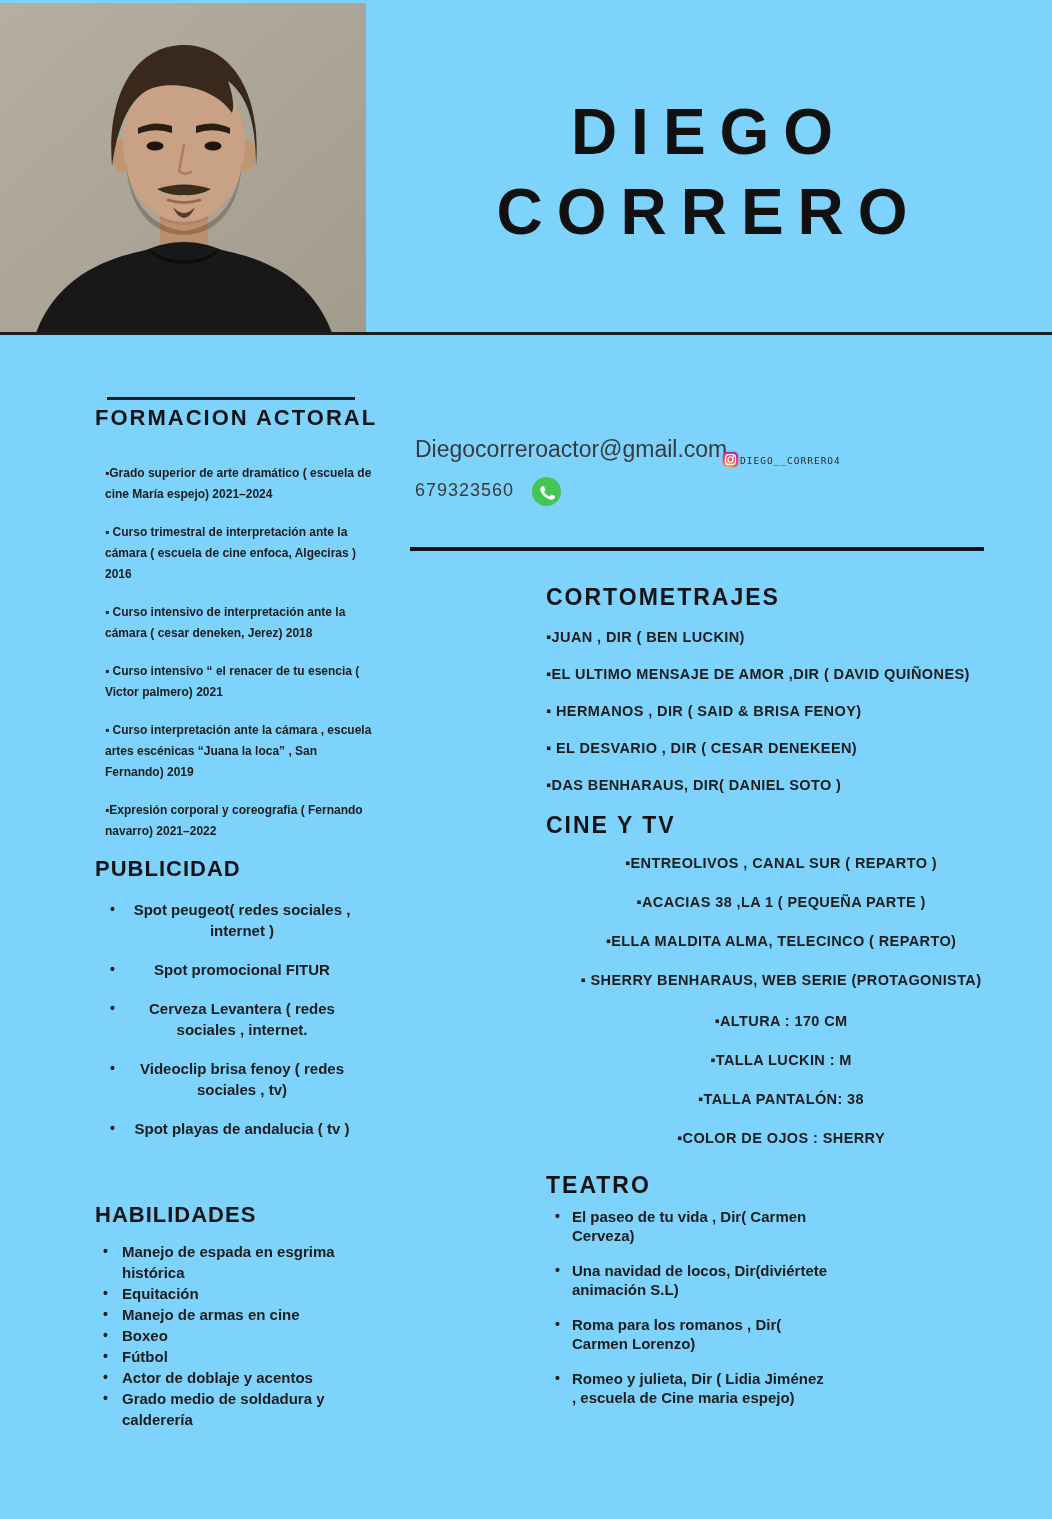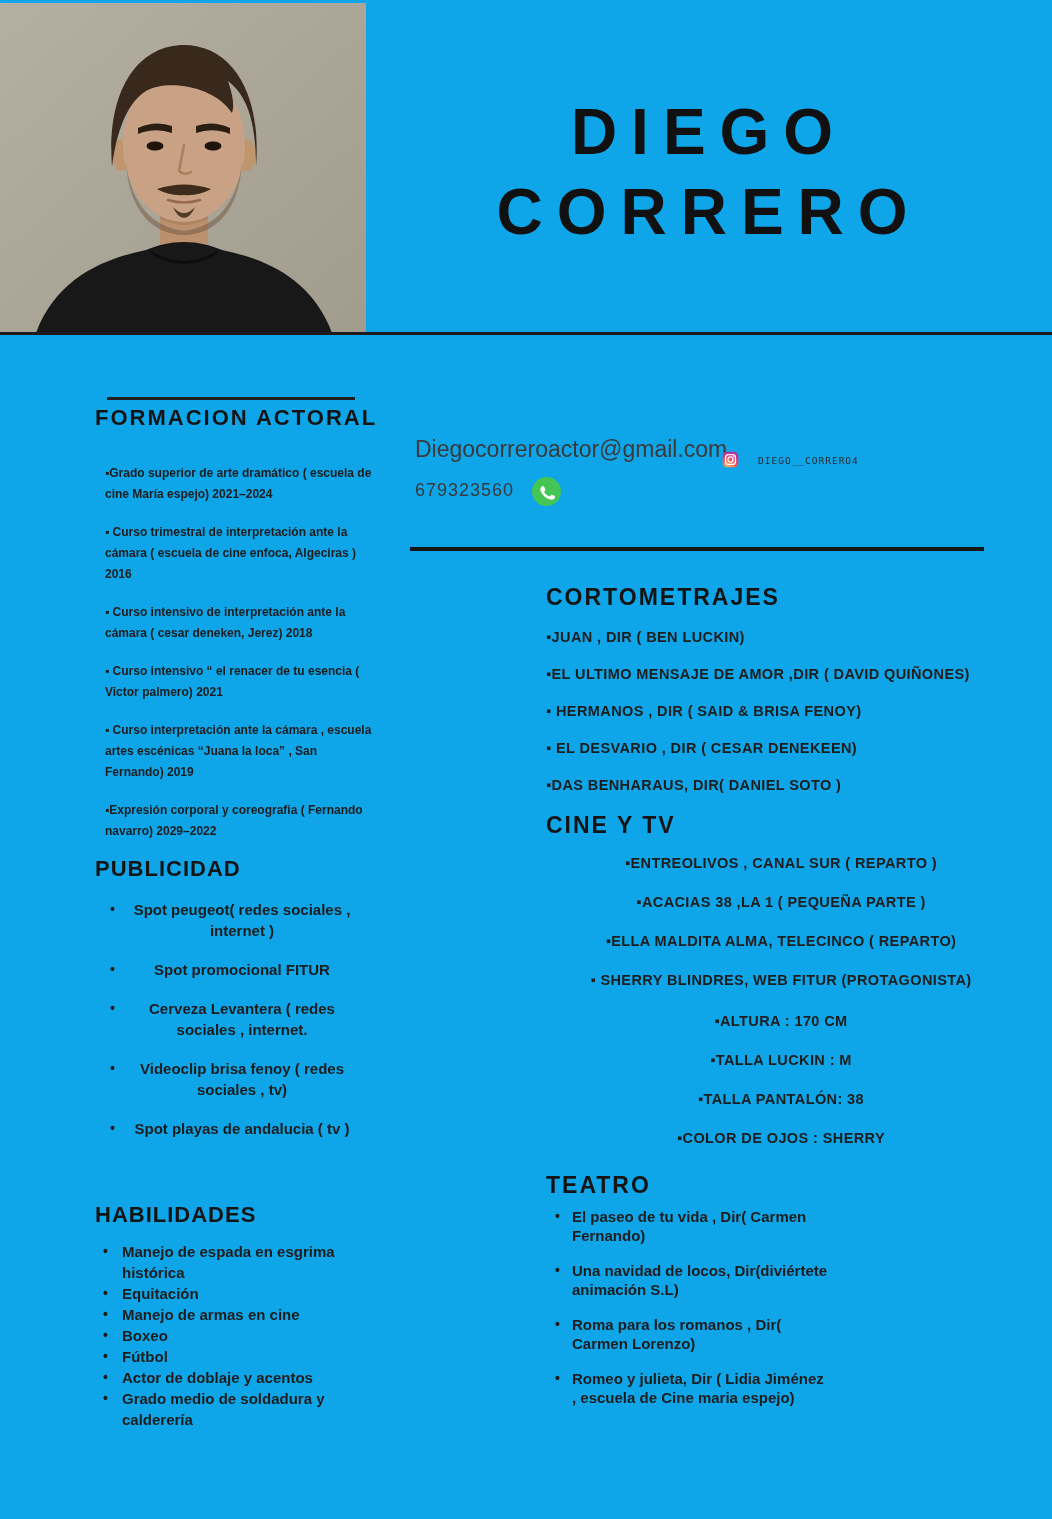--- a/index.html
+++ b/index.html
@@ -1,38 +1,38 @@
 <!DOCTYPE html>
 <html><head>
 <meta charset="utf-8">
 <style>
   html,body{margin:0;padding:0;background:#e8e8e8;}
   .page{
-    position:relative;width:1052px;height:1519px;background:#0ea5e9;
+    position:relative;width:1052px;height:1519px;background:#7dd3fc;
     font-family:"Liberation Sans",sans-serif;color:#1d1d1d;overflow:hidden;
     margin:0 auto;
   }
   
   .photo{position:absolute;left:0;top:3px;width:366px;height:329px;}
   .photo svg{display:block;width:100%;height:100%;}
   .top-rule{position:absolute;left:0;top:332px;width:1052px;height:3px;background:#1c1c1c;}
 
   
   .title-block{
     position:absolute;left:366px;top:92px;width:686px;text-align:center;
     font-weight:bold;font-size:64px;line-height:80px;letter-spacing:14px;
     color:#111;
   }
   .title-block .tline{white-space:nowrap;}
 
   
   .email{position:absolute;left:415px;top:436px;font-size:23px;color:#3a3a3a;}
   .phone{position:absolute;left:415px;top:480px;font-size:18px;letter-spacing:1px;color:#3a3a3a;}
   .wa-icon{position:absolute;left:531px;top:476px;width:31px;height:31px;}
-  .insta{position:absolute;left:722px;top:451px;display:flex;align-items:center;gap:19px;}
+  .insta{position:absolute;left:722px;top:451px;display:flex;align-items:center;gap:1px;}
   .ig-icon{width:17px;height:17px;flex:0 0 17px;}
   .ig-handle{
     font-family:"DejaVu Sans Mono",monospace;font-size:9.5px;letter-spacing:1px;
     color:#2b2b2b;padding-top:1px;
   }
   .contact-rule{position:absolute;left:410px;top:547px;width:574px;height:4px;background:#151515;}
 
   
   .left-col{position:absolute;left:95px;top:390px;width:285px;}
   .left-col .mini-rule{margin:7px 0 0 12px;width:248px;height:3px;background:#1f1f1f;}
@@ -157,21 +157,21 @@
   <div class="left-col">
 
     <div class="mini-rule"></div>
     <h2>FORMACION ACTORAL</h2>
     <div class="f-list">
       <div class="f-item">▪Grado superior de arte dramático ( escuela de cine María espejo) 2021–2024</div>
       <div class="f-item">▪ Curso  trimestral de interpretación ante la cámara   ( escuela de cine enfoca, Algeciras ) 2016</div>
       <div class="f-item">▪ Curso intensivo de interpretación ante la cámara ( cesar deneken, Jerez) 2018</div>
       <div class="f-item">▪ Curso intensivo “ el renacer de tu esencia ( Victor palmero) 2021</div>
       <div class="f-item">▪ Curso interpretación ante la cámara , escuela artes escénicas “Juana la loca” , San Fernando) 2019</div>
-      <div class="f-item">▪Expresión corporal y coreografia  ( Fernando navarro)  2029–2022</div>
+      <div class="f-item">▪Expresión corporal y coreografia  ( Fernando navarro)  2021–2022</div>
     </div>
 
     <h2 class="pub-h">PUBLICIDAD</h2>
     <div class="p-list">
       <div class="b-item">
           <span class="txt">Spot peugeot( redes sociales , internet )</span>
         </div>
       <div class="b-item">
           <span class="txt">Spot promocional FITUR</span>
         </div>
@@ -222,34 +222,34 @@
       <div class="r-item">▪ HERMANOS , DIR ( SAID &amp; BRISA FENOY)</div>
       <div class="r-item">▪ EL DESVARIO , DIR ( CESAR DENEKEEN)</div>
       <div class="r-item">▪DAS BENHARAUS, DIR( DANIEL SOTO )</div>
     </div>
 
     <h2 class="cine-h">CINE Y TV</h2>
     <div class="r-list cine-list">
       <div class="r-item">▪ENTREOLIVOS , CANAL SUR (  REPARTO )</div>
       <div class="r-item">▪ACACIAS 38 ,LA 1 ( PEQUEÑA PARTE )</div>
       <div class="r-item">▪ELLA MALDITA ALMA, TELECINCO ( REPARTO)</div>
-      <div class="r-item">▪ SHERRY BLINDRES, WEB FITUR (PROTAGONISTA)</div>
+      <div class="r-item">▪ SHERRY BENHARAUS, WEB SERIE (PROTAGONISTA)</div>
     </div>
 
     <div class="r-list rasgos-list">
       <div class="r-item">▪ALTURA : 170 CM</div>
       <div class="r-item">▪TALLA LUCKIN : M</div>
       <div class="r-item">▪TALLA PANTALÓN: 38</div>
       <div class="r-item">▪COLOR DE OJOS : SHERRY</div>
     </div>
 
     <h2 class="teatro-h">TEATRO</h2>
     <div class="t-list">
       <div class="b-item">
-          <span class="txt">El paseo de tu vida , Dir( Carmen Fernando)</span>
+          <span class="txt">El paseo de tu vida , Dir( Carmen Cerveza)</span>
         </div>
       <div class="b-item">
           <span class="txt">Una navidad de locos, Dir(diviértete animación S.L)</span>
         </div>
       <div class="b-item">
           <span class="txt">Roma para los romanos , Dir( Carmen Lorenzo)</span>
         </div>
       <div class="b-item">
           <span class="txt">Romeo y julieta, Dir ( Lidia Jiménez , escuela de Cine maria espejo)</span>
         </div>

